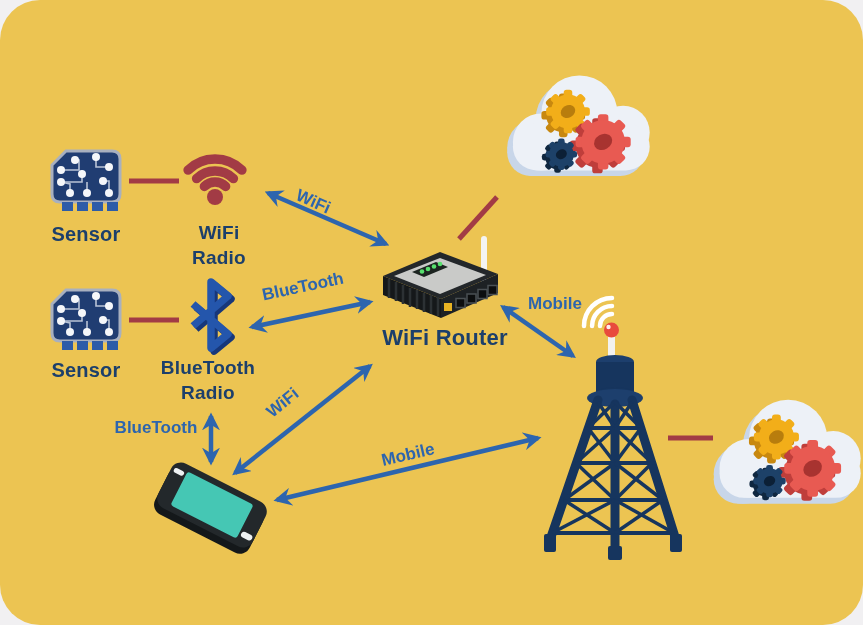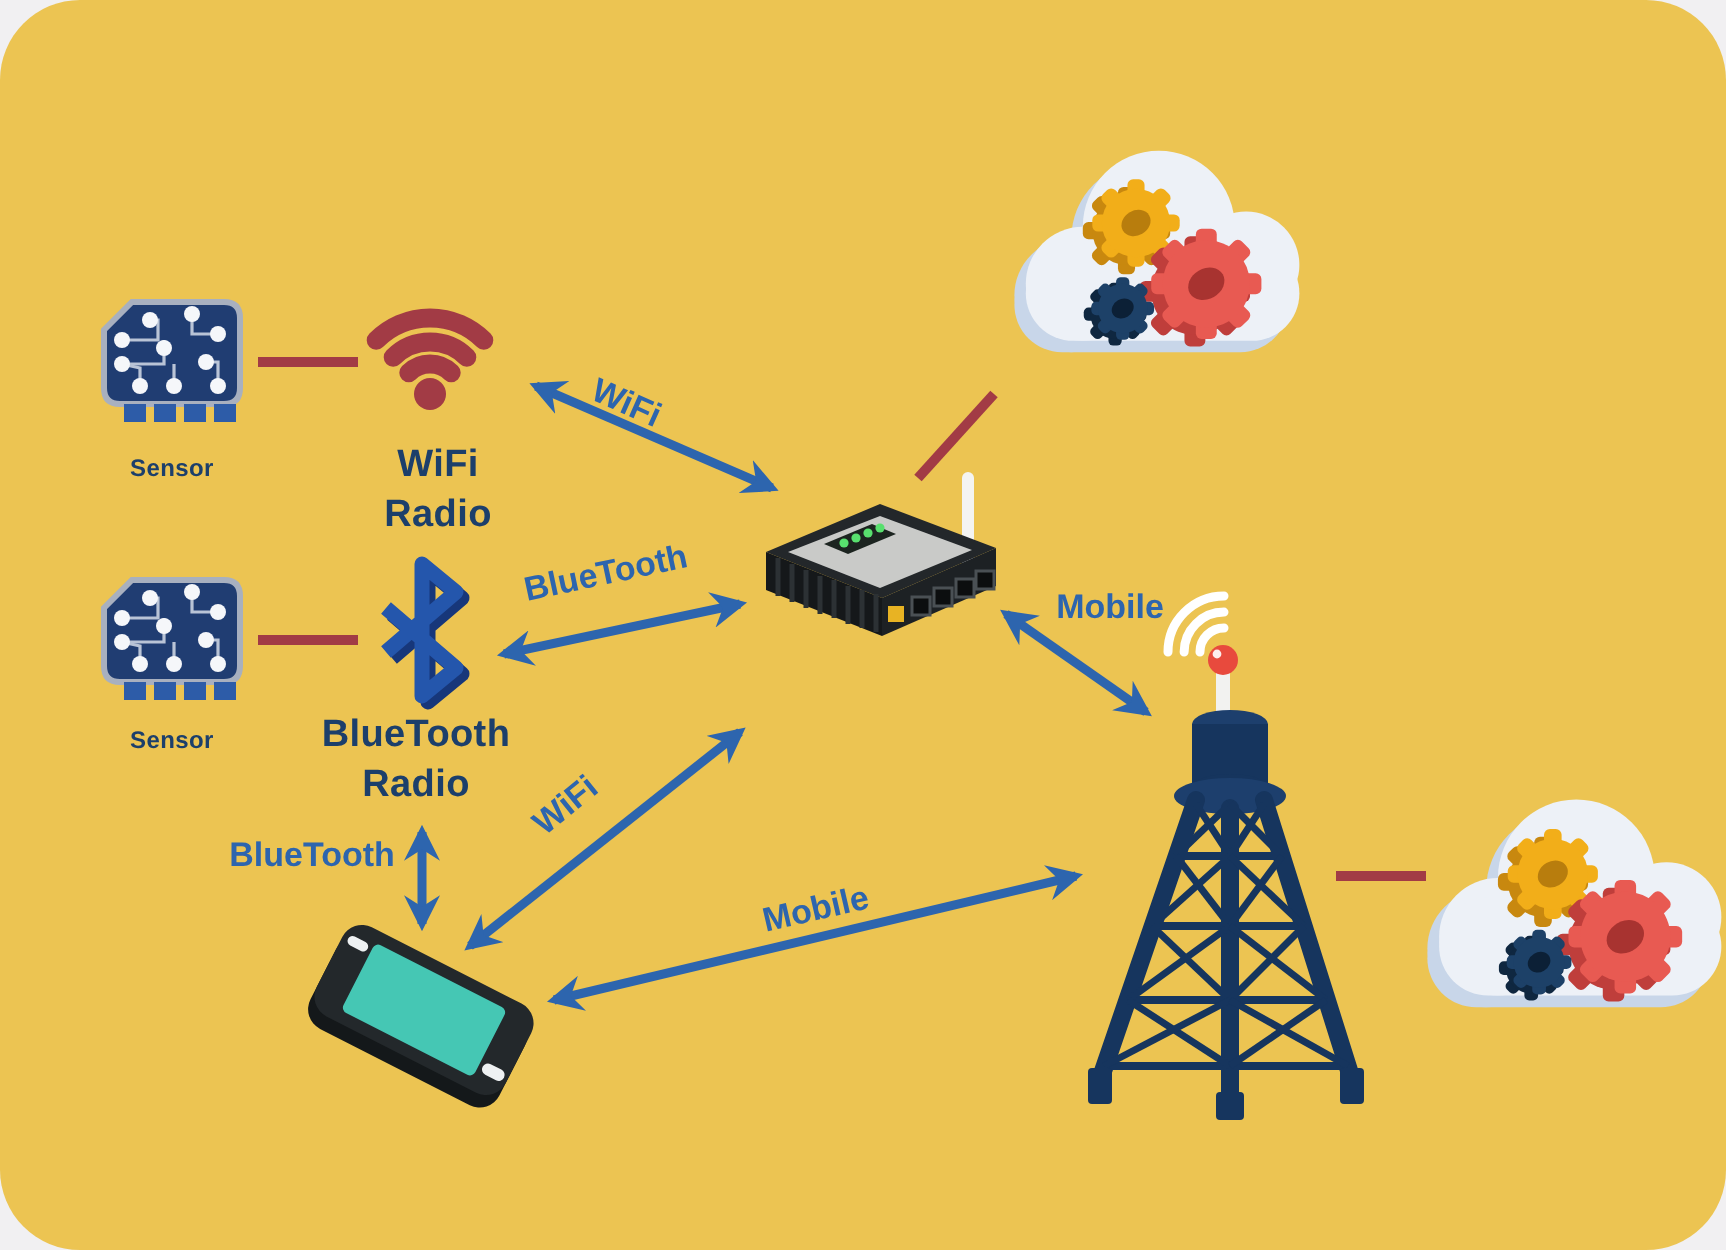--- a/index.html
+++ b/index.html
@@ -1,21 +1,21 @@
 <!DOCTYPE html>
 <html style="--outer-color: #f1f0f2; --panel-color: #ecc452; --label-navy: #1c3f6b; --link-blue: #2d65ae; --connector-red: #a23b45; --wifi-icon-red: #a23b45; --bluetooth-icon-blue: #2456ac; --tower-navy: #16355e; --phone-screen-teal: #45c7b4; --gear-yellow: #f2ae19; --gear-red: #e85a52; --gear-navy: #1d4168;"><head>
 <meta charset="utf-8">
 <style>
   html,body{margin:0;padding:0;background:var(--outer-color,#f1f0f2);font-family:"Liberation Sans",sans-serif;}
   .stage{position:relative;width:863px;height:625px;}
   .panel{position:absolute;inset:0;background:var(--panel-color,#ecc452);border-radius:40px;overflow:hidden;}
   svg.scene{position:absolute;left:0;top:0;width:863px;height:625px;display:block;}
   .lbl{position:absolute;color:var(--label-navy,#1c3f6b);font-weight:700;text-align:center;letter-spacing:.2px;}
   .lbl .line{display:block;}
-  .node-lbl{font-size:12px;line-height:25px;}
+  .node-lbl{font-size:20px;line-height:25px;}
   .router-lbl{font-size:22px;}
   .link-lbl{position:absolute;color:var(--link-blue,#2d65ae);font-weight:600;font-size:17px;
             white-space:nowrap;text-align:center;transform-origin:50% 50%;}
 </style>
 </head>
 <body>
 
 <div class="stage">
   <div class="panel">
 
@@ -266,20 +266,21 @@
       <span class="line">Radio</span>
     </div>
 
     <div class="lbl node-lbl" style="left:38px;top:358px;width:96px;">Sensor</div>
 
     <div class="lbl node-lbl" style="left:130px;top:355px;width:156px;font-size:19px;">
       <span class="line">BlueTooth</span>
       <span class="line">Radio</span>
     </div>
 
+    <div class="lbl router-lbl" style="left:370px;top:325px;width:150px;">WiFi Router</div>
 
     <div class="link-lbl" style="left:283px;top:192px;width:60px;transform:rotate(24deg);">WiFi</div>
     <div class="link-lbl" style="left:258px;top:277px;width:90px;transform:rotate(-12deg);">BlueTooth</div>
     <div class="link-lbl" style="left:253px;top:393px;width:60px;transform:rotate(-39deg);">WiFi</div>
     <div class="link-lbl" style="left:525px;top:294px;width:60px;">Mobile</div>
     <div class="link-lbl" style="left:378px;top:445px;width:60px;transform:rotate(-13deg);">Mobile</div>
     <div class="link-lbl" style="left:111px;top:418px;width:90px;">BlueTooth</div>
 
   </div>
 </div>

